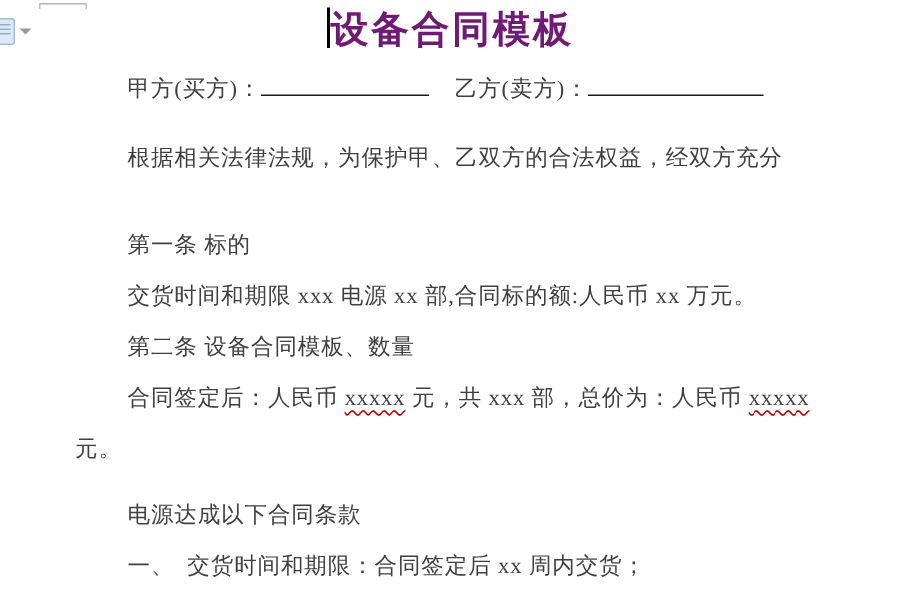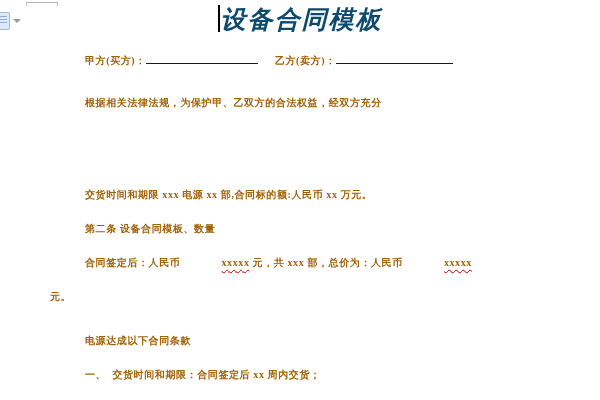--- a/index.html
+++ b/index.html
@@ -18,51 +18,52 @@
   .paste-box{position:absolute;left:0;top:1px;width:12px;height:16px;background:#dce8f4;
              border:1px solid #9fbddb;border-radius:2px;}
   .paste-box:before{content:"";position:absolute;left:2px;top:3px;right:2px;height:1px;
              background:#8fb0d0;box-shadow:0 3px 0 #8fb0d0,0 6px 0 #8fb0d0;}
   .drop-arrow{position:absolute;left:17px;top:8px;width:0;height:0;
              border-left:4px solid transparent;border-right:4px solid transparent;
              border-top:4px solid #9a9a9a;}
 
   .title-row{position:absolute;top:3px;left:0;width:100%;text-align:center;white-space:pre;}
   .caret{display:inline-block;width:2px;height:27px;background:#000;vertical-align:-4px;margin-right:1px;}
-  .doc-title{display:inline;font-size:25px;font-weight:bold;color:#0c4a6e;letter-spacing:2px;font-style:italic;}
+  .doc-title{display:inline;font-size:25px;font-weight:bold;color:#701a75;letter-spacing:2px;}
 
-  .line{position:absolute;left:85px;white-space:pre;font-size:10px;font-weight:bold;
-        color:#a16207;letter-spacing:0.6px;}
+  .line{position:absolute;left:85px;white-space:pre;font-size:15px;font-weight:normal;
+        color:#404040;letter-spacing:0.6px;}
   .line.hang{left:50px;}
 
   .blank{display:inline-block;height:15px;border-bottom:1.6px solid #1a1a1a;vertical-align:baseline;}
   .blank-a{width:112px;margin-right:17px;}
   .blank-b{width:117px;}
 
-  .sq{text-decoration:underline wavy #c00000;text-decoration-thickness:1px;text-underline-offset:3px;margin-left:38px;}
+  .sq{text-decoration:underline wavy #c00000;text-decoration-thickness:1px;text-underline-offset:3px;}
 </style>
 </head>
 <body>
 
 <div class="page">
 
   <div class="ruler-frag"></div>
 
   <div class="paste-group">
     <span class="paste-box"></span>
     <span class="drop-arrow"></span>
   </div>
 
   <div class="title-row"><span class="caret"></span><span class="doc-title">设备合同模板</span></div>
 
   <div class="line" style="top:48px"><span>甲方(买方)：</span><span class="blank blank-a"></span><span>乙方(卖方)：</span><span class="blank blank-b"></span></div>
 
   <div class="line" style="top:96px">根据相关法律法规，为保护甲、乙双方的合法权益，经双方充分</div>
 
 
+  <div class="line" style="top:154px">第一条 标的</div>
 
   <div class="line" style="top:188px">交货时间和期限 xxx 电源 xx 部,合同标的额:人民币 xx 万元。</div>
 
   <div class="line" style="top:222px">第二条 设备合同模板、数量</div>
 
   <div class="line" style="top:256px"><span>合同签定后：人民币 </span><span class="sq">xxxxx</span><span> 元，共 xxx 部，总价为：人民币 </span><span class="sq">xxxxx</span></div>
 
   <div class="line hang" style="top:290px">元。</div>
 
   <div class="line" style="top:334px">电源达成以下合同条款</div>

